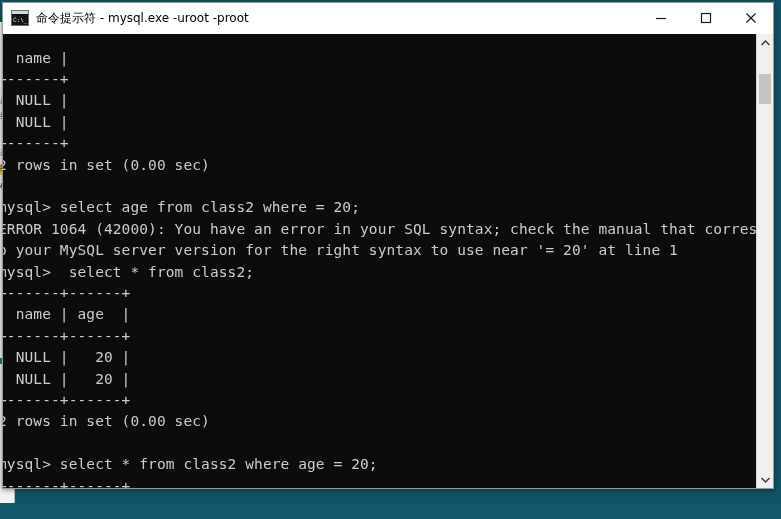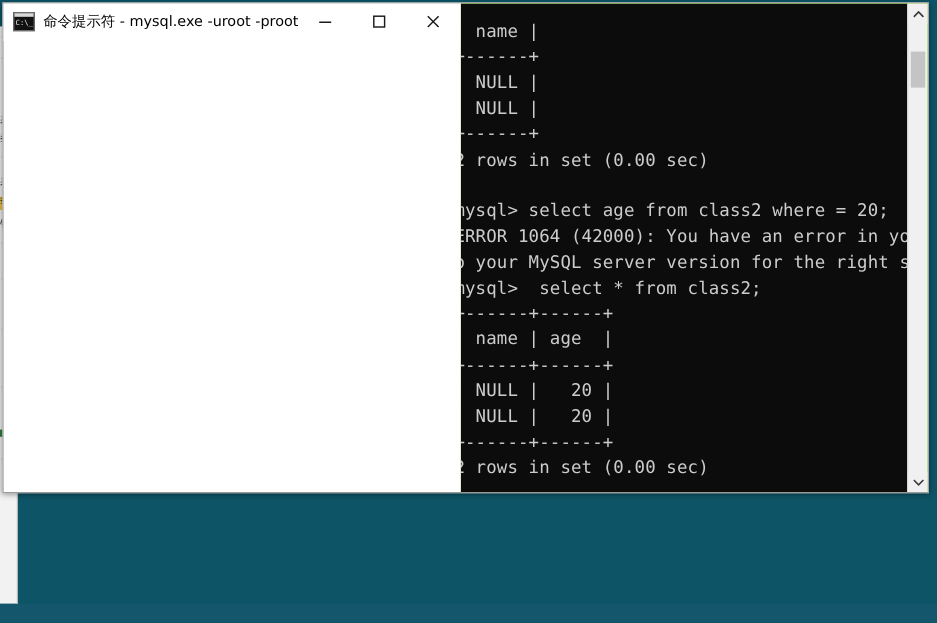--- a/index.html
+++ b/index.html
@@ -62,27 +62,27 @@
     height: 1px;
     background: #cfcfcf;
   }
 
   
   #console-window {
     position: absolute;
     left: 2px;
     top: 2px;
     width: 772px;
-    height: 409px;
+    height: 487px;
     background: #ffffff;
     border: 1px solid #9a9a9a;
     box-shadow: 0 1px 5px rgba(0,0,0,.45);
     box-sizing: border-box;
     display: flex;
-    flex-direction: row;
+    flex-direction: column;
   }
 
   
   #titlebar {
     height: 30px;
     min-height: 30px;
     background: #ffffff;
     display: flex;
     align-items: center;
     border-bottom: 1px solid #ffffff;

